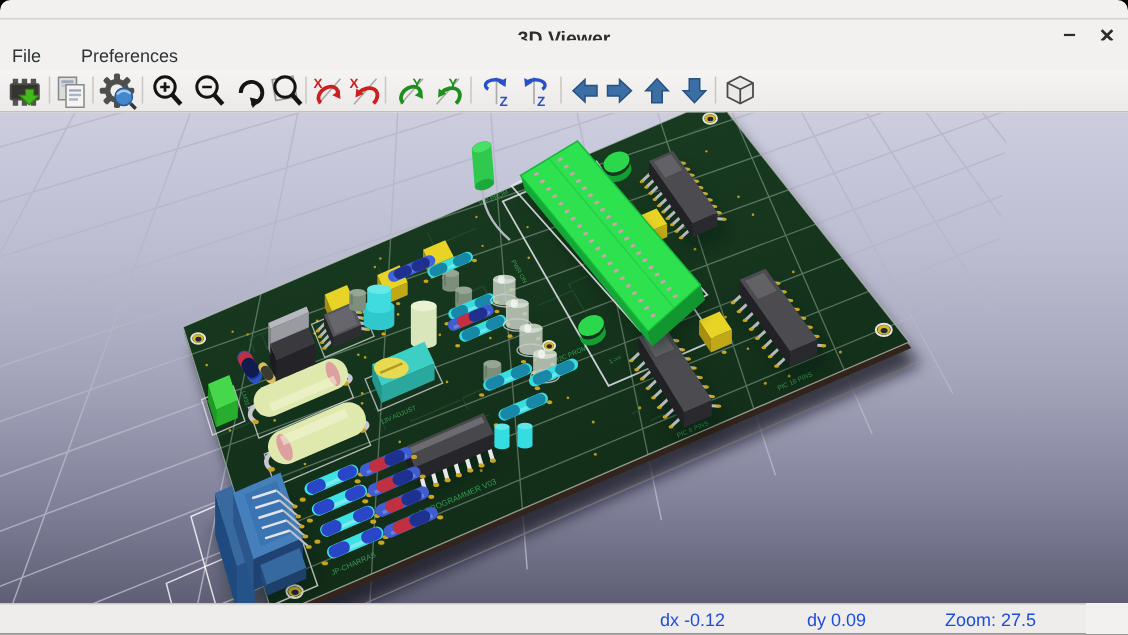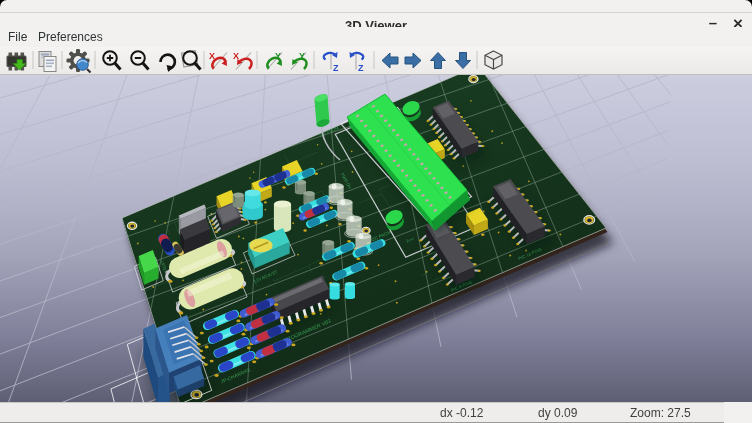--- a/index.html
+++ b/index.html
@@ -4,33 +4,33 @@
 *{box-sizing:border-box;font-family:"Liberation Sans",sans-serif;}
 #win{position:absolute;inset:0;background:#f2f1ef;border-radius:7px 7px 0 0;overflow:hidden;}
 #title{position:absolute;left:0;top:0;width:752px;height:26px;background:#f2f1ef;border-top:1px solid #d4d2cf;border-bottom:1px solid #908e89;margin-top:12px;}
 #title .t{position:absolute;left:0;right:0;top:5px;text-align:center;font-size:13px;color:#2c2c2c;font-weight:bold;}
 #title .mn{position:absolute;right:28px;top:0px;width:22px;height:22px;color:#2c2c2c;font-size:15px;text-align:center;line-height:19px;font-weight:bold;}
 #title .cl{position:absolute;right:3px;top:0px;width:22px;height:22px;color:#2c2c2c;font-size:17px;text-align:center;line-height:22px;font-weight:bold;}
 #menu{position:absolute;left:0;top:27px;width:752px;height:20px;background:#f2f1ef;font-size:12px;color:#2e3436;}
 #menu span{position:absolute;top:3px;}
 #toolbar{position:absolute;left:0;top:47px;width:752px;height:28px;background:linear-gradient(#f5f4f2,#eceae8);border-bottom:1px solid #c2c0bc;}
 #view{position:absolute;left:0;top:75px;width:752px;height:327px;}
-#status{position:absolute;left:0;top:402px;width:724px;height:21px;background:#eeedeb;border-top:1px solid #cac8c4;border-bottom:1px solid #9a9894;font-size:12px;color:#404040;}
+#status{position:absolute;left:0;top:402px;width:724px;height:21px;background:#eeedeb;border-top:1px solid #cac8c4;border-bottom:1px solid #9a9894;font-size:12px;color:#1d4ed8;}
 #status div{position:absolute;top:3px;}
 </style></head>
 <body>
 <div id="win">
 <div id="title">
       <div class="t">3D Viewer</div>
       <div class="mn">–</div>
       <div class="cl">×</div>
     </div>
 <div id="menu">
       <span style="left:8px">File</span>
-      <span style="left:38px">Preferences</span>
+      <span style="left:54px">Preferences</span>
     </div>
 <div id="toolbar">
       <svg width="752" height="27" style="position:absolute;left:0;top:0">
         <path d="M33 4 V22" stroke="#c8c6c2" stroke-width="1"></path>
         <path d="M62 4 V22" stroke="#c8c6c2" stroke-width="1"></path>
         <path d="M95 4 V22" stroke="#c8c6c2" stroke-width="1"></path>
         <path d="M204 4 V22" stroke="#c8c6c2" stroke-width="1"></path>
         <path d="M257 4 V22" stroke="#c8c6c2" stroke-width="1"></path>
         <path d="M314 4 V22" stroke="#c8c6c2" stroke-width="1"></path>
         <path d="M374 4 V22" stroke="#c8c6c2" stroke-width="1"></path>

